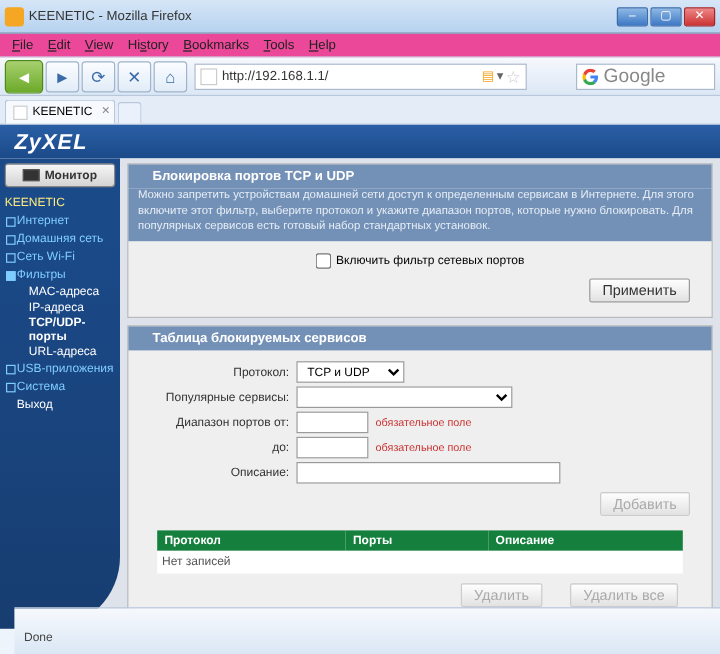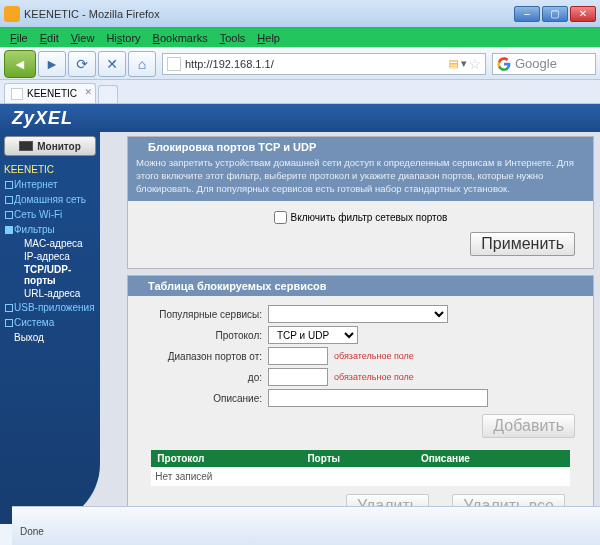--- a/index.html
+++ b/index.html
@@ -8,67 +8,67 @@
 
 .win-title { height: 28px; background: linear-gradient(#d6e6f7,#b6d2ef); border-bottom: 1px solid #6a8bb0; display: flex; align-items: center; padding: 0 4px; position: relative; }
 .win-title-icon { width: 16px; height: 16px; background: #f5a623; border-radius: 3px; margin-right: 4px; }
 .win-title-text { flex: 1; font-size: 11px; color: #333; }
 .win-ctrls { display: flex; gap: 2px; }
 .win-btn { width: 26px; height: 16px; border-radius: 2px; font-size: 10px; color: #fff; text-align: center; line-height: 14px; }
 .win-min, .win-max { background: linear-gradient(#8fb9e6,#3e78c4); border: 1px solid #3a6aa8; }
 .win-close { background: linear-gradient(#e88,#c33); border: 1px solid #a22; }
 
 
-.menu-bar { height: 20px; background: #22c55e; display: flex; align-items: center; padding: 0 4px; font-size: 11px; color: #222; border-bottom: 1px solid #c7d4e6; }
+.menu-bar { height: 20px; background: #ec4899; display: flex; align-items: center; padding: 0 4px; font-size: 11px; color: #222; border-bottom: 1px solid #c7d4e6; }
 .menu-item { padding: 2px 6px; }
 .menu-item u { text-decoration: underline; }
 
 
 .toolbar { height: 32px; background: linear-gradient(#f6f9fd,#dbe7f5); display: flex; align-items: center; padding: 0 4px; border-bottom: 1px solid #b8c8dc; gap: 2px; }
 .nav-btn { width: 28px; height: 26px; border: 1px solid #a0b4cc; border-radius: 3px; background: linear-gradient(#fbfdff,#e1ecf8); display: flex; align-items: center; justify-content: center; color: #3a6aa8; font-size: 14px; }
 .nav-back { width: 32px; height: 28px; border-radius: 4px; background: linear-gradient(#a7d06e,#6caa2a); border: 1px solid #4d8a14; color: #fff; display: flex; align-items: center; justify-content: center; font-size: 14px; }
 .url-bar { flex: 1; height: 22px; border: 1px solid #aab9cc; background: #fff; display: flex; align-items: center; margin: 0 4px; padding: 0 4px; }
 .url-icon { width: 14px; height: 14px; background: #fff; border: 1px solid #ccc; margin-right: 4px; }
 .url-text { flex: 1; font-size: 11px; color: #333; border: none; outline: none; }
 .star { color: #ccc; font-size: 14px; }
-.search-bar { width: 104px; height: 22px; border: 1px solid #aab9cc; background: #fff; display: flex; align-items: center; padding: 0 4px; font-size: 13px; color: #888; }
+.search-bar { width: 116px; height: 22px; border: 1px solid #aab9cc; background: #fff; display: flex; align-items: center; padding: 0 4px; font-size: 16px; color: #888; margin-left: 35px; }
 .g-icon { width: 14px; height: 14px; margin-right: 4px; display: inline-flex; }
 
 
 .tab-strip { height: 24px; background: #e3ecf7; display: flex; align-items: flex-end; padding: 0 4px; border-bottom: 1px solid #b8c8dc; }
 .tab { height: 20px; background: #f6f9fd; border: 1px solid #b8c8dc; border-bottom: none; border-radius: 3px 3px 0 0; padding: 2px 18px 2px 6px; font-size: 10px; display: flex; align-items: center; position: relative; }
 .tab-icon { width: 12px; height: 12px; background: #fff; border: 1px solid #ccc; margin-right: 4px; }
 .tab-close { position: absolute; right: 3px; top: 3px; font-size: 9px; color: #888; }
 .tab-new { width: 20px; height: 18px; border: 1px solid #b8c8dc; border-bottom: none; background: #eaf1fa; margin-left: 2px; border-radius: 3px 3px 0 0; }
 
 
 .router-page { position: relative; height: 420px; background: #dee3eb; }
 .zyxel-header { height: 28px; background: linear-gradient(#2a5fa6,#1b4a89); color: #fff; font-size: 18px; font-weight: bold; font-style: italic; padding: 4px 12px; letter-spacing: 1px; }
-.router-body { display: flex; height: 392px; gap: 21px; }
+.router-body { display: flex; height: 392px; }
 
 
 .sidebar { width: 100px; background: linear-gradient(to bottom,#1b4a89 0%,#1b4a89 15%,#173d70 100%); color: #fff; font-size: 10px; padding-top: 4px; border-radius: 0 0 60px 0; }
 .monitor-btn { margin: 0 4px 6px 4px; height: 20px; background: linear-gradient(#f6f6f6,#d4d4d4); border: 1px solid #888; border-radius: 3px; color: #333; display: flex; align-items: center; justify-content: center; font-size: 10px; font-weight: bold; gap: 4px; }
 .monitor-icon { width: 14px; height: 10px; background: #333; border: 1px solid #555; }
 .nav-root { padding: 0 4px; }
 .nav-l1 { color: #7fccff; padding: 2px 0 2px 10px; position: relative; }
 .nav-l1::before { content: ""; position: absolute; left: 1px; top: 4px; width: 6px; height: 6px; border: 1px solid #7fccff; }
 .nav-l1.exp::before { background: #7fccff; }
 .nav-l2 { color: #fff; padding: 1px 0 1px 20px; }
 .nav-l2.active { color: #fff; font-weight: bold; }
 
 
 .main { flex: 1; background: #dee3eb; padding: 4px 6px; overflow: hidden; }
 .panel { background: #efefef; border: 1px solid #b9b9b9; margin-bottom: 6px; }
 .panel-head { background: #7391b6; color: #fff; font-weight: bold; font-size: 11px; padding: 4px 20px; }
 .panel-desc { background: #7391b6; color: #e6edf7; font-size: 9.5px; padding: 0 8px 6px 8px; line-height: 1.35; }
 .panel-body { padding: 6px 10px; }
 .chk-row { display: flex; align-items: center; justify-content: center; gap: 4px; font-size: 10px; padding: 4px 0; }
 .apply-row { text-align: right; padding: 4px 8px 6px; }
-.btn { font-size: 16px; padding: 2px 10px; background: linear-gradient(#fefefe,#e2e2e2); border: 1px solid #9a9a9a; border-radius: 2px; color: #333; margin-left: 20px; }
+.btn { font-size: 12px; padding: 2px 10px; background: linear-gradient(#fefefe,#e2e2e2); border: 1px solid #9a9a9a; border-radius: 2px; color: #333; margin-left: 20px; }
 .btn:disabled { color: #aaa; border-color: #ccc; }
 
 .form-row { display: flex; align-items: center; margin: 3px 0; font-size: 10px; }
 .form-label { width: 130px; text-align: right; padding-right: 6px; color: #333; }
 .form-input { height: 18px; border: 1px solid #9a9a9a; background: #fff; font-size: 10px; padding: 0 4px; }
 .sel-popular { width: 180px; }
 .sel-proto { width: 90px; }
 .inp-port { width: 60px; }
 .inp-desc { width: 220px; }
 .req { color: #c33; font-size: 9px; margin-left: 6px; }
@@ -177,28 +177,28 @@
           <div class="apply-row">
             <button class="btn">Применить</button>
           </div>
         </div>
       </div>
 
       <div class="panel">
         <div class="panel-head">Таблица блокируемых сервисов</div>
         <div class="panel-body">
           <div class="form-row">
-            <div class="form-label">Популярные сервисы:</div>
-            <select class="form-input sel-popular"></select>
-          </div>
-          <div class="form-row">
             <div class="form-label">Протокол:</div>
             <select class="form-input sel-proto">
               <option>TCP и UDP</option>
             </select>
+          </div>
+          <div class="form-row">
+            <div class="form-label">Популярные сервисы:</div>
+            <select class="form-input sel-popular"></select>
           </div>
           <div class="form-row">
             <div class="form-label">Диапазон портов от:</div>
             <input class="form-input inp-port" style="">
             <span class="req">обязательное поле</span>
           </div>
           <div class="form-row">
             <div class="form-label">до:</div>
             <input class="form-input inp-port" style="">
             <span class="req">обязательное поле</span>

